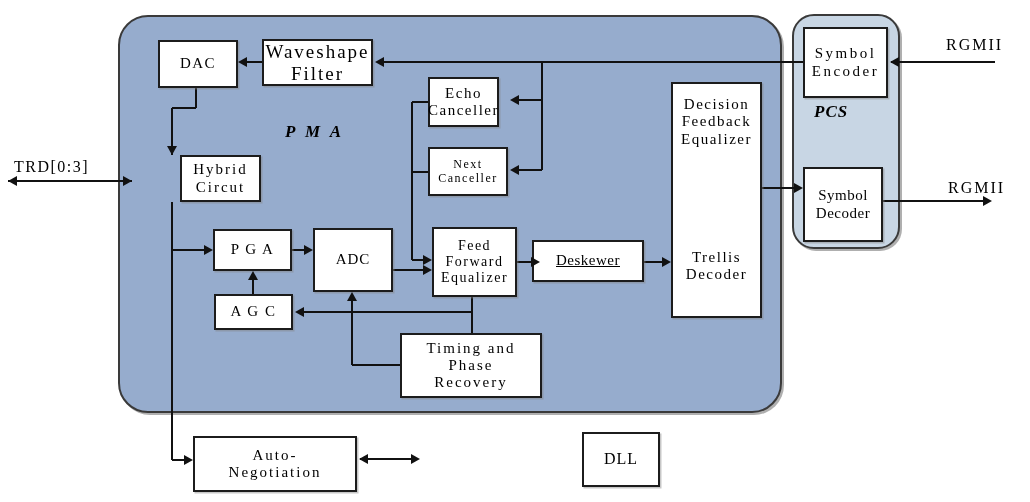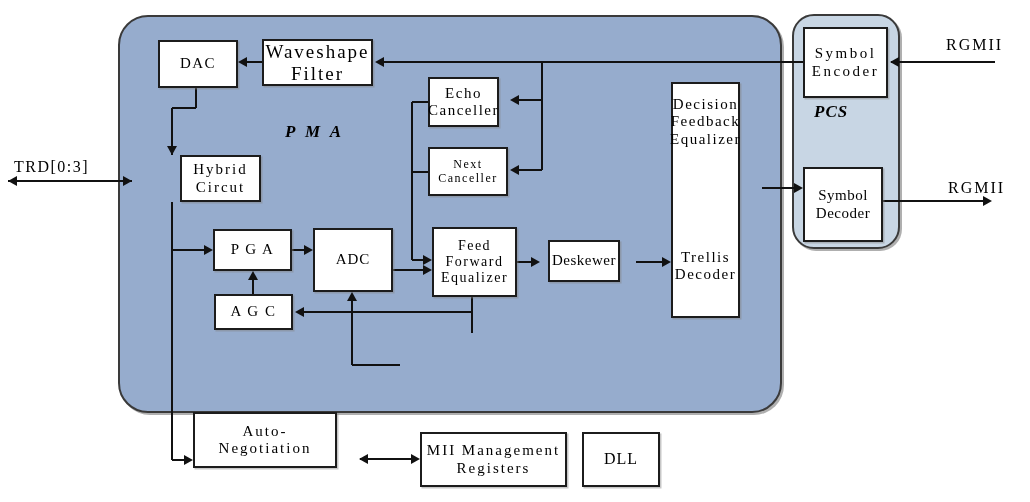--- a/index.html
+++ b/index.html
@@ -93,45 +93,46 @@
     </div>
     <div class="node" style="left: 428px; top: 147px; width: 80px; height: 49px; font-size: 12px; letter-spacing: 1.5px;">
       <div class="lbl">Next
 Canceller</div>
     </div>
     <div class="node" style="left: 432px; top: 227px; width: 85px; height: 70px; font-size: 14px; letter-spacing: 1.5px;">
       <div class="lbl">Feed
 Forward
 Equalizer</div>
     </div>
-    <div class="node" style="left: 548px; top: 240px; width: 72px; height: 42px; font-size: 15px; letter-spacing: 0.5px;">
+    <div class="node" style="left: 400px; top: 333px; width: 142px; height: 65px; font-size: 15px; letter-spacing: 2px;">
+      <div class="lbl">Timing and
+Phase
+Recovery</div>
+    </div>
+    <div class="node" style="left: 532px; top: 240px; width: 112px; height: 42px; font-size: 15px; letter-spacing: 0.5px; text-decoration: underline;">
       <div class="lbl">Deskewer</div>
     </div>
-    <div class="node split" style="left: 671px; top: 82px; width: 69px; height: 236px; font-size: 15px; letter-spacing: 1.5px;">
+    <div class="node split" style="left: 671px; top: 82px; width: 91px; height: 236px; font-size: 15px; letter-spacing: 1.5px;">
       <div class="lbl">Decision
 Feedback
 Equalizer</div>
       <div class="lbl">Trellis
 Decoder</div>
     </div>
     <div class="node" style="left: 803px; top: 27px; width: 85px; height: 71px; font-size: 15px; letter-spacing: 2.5px;">
       <div class="lbl">Symbol
 Encoder</div>
     </div>
     <div class="node" style="left: 803px; top: 167px; width: 80px; height: 75px; font-size: 15px; letter-spacing: 0.5px;">
       <div class="lbl">Symbol
 Decoder</div>
     </div>
-    <div class="node" style="left: 193px; top: 412px; width: 144px; height: 56px; font-size: 15px; letter-spacing: 2px;">
+    <div class="node" style="left: 193px; top: 436px; width: 164px; height: 56px; font-size: 15px; letter-spacing: 2px;">
       <div class="lbl">Auto-
 Negotiation</div>
-    </div>
-    <div class="node" style="left: 420px; top: 432px; width: 147px; height: 55px; font-size: 15px; letter-spacing: 2px;">
-      <div class="lbl">MII Management
-Registers</div>
     </div>
     <div class="node" style="left: 582px; top: 432px; width: 78px; height: 55px; font-size: 16px; letter-spacing: 1px; text-align: right;">
       <div class="lbl">DLL</div>
     </div>
     <div class="ext-label" style="left: 14px; top: 158px; font-size: 16px; letter-spacing: 1.5px;">TRD[0:3]</div>
     <div class="ext-label" style="left: 946px; top: 36px; font-size: 16px; letter-spacing: 2px;">RGMII</div>
     <div class="ext-label" style="left: 948px; top: 179px; font-size: 16px; letter-spacing: 2px;">RGMII</div>
     <div class="arr left" style="left: 8px; top: 176px;"></div>
     <div class="arr right" style="left: 123px; top: 176px;"></div>
     <div class="arr left" style="left: 238px; top: 57px;"></div>

